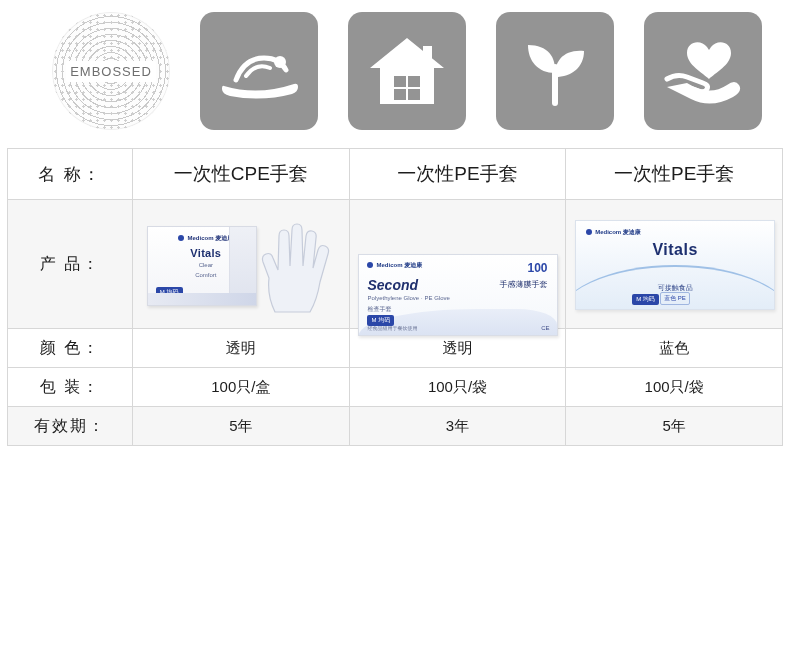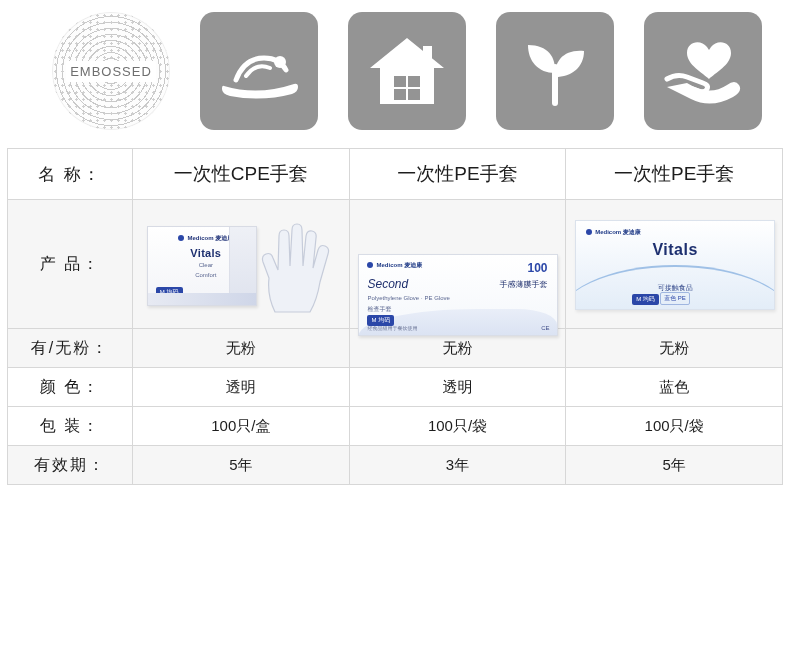--- a/index.html
+++ b/index.html
@@ -138,21 +138,21 @@
     margin-top:20px;
   }
   .box2 .topline{
     position:absolute;left:8px;top:6px;font-size:6px;color:#1f3a86;font-weight:bold;
   }
   .box2 .topline:before{
     content:"";display:inline-block;width:6px;height:6px;border-radius:50%;
     background:#2b47a8;margin-right:3px;vertical-align:-1px;
   }
   .box2 .bigword{
-    position:absolute;left:8px;top:22px;font-size:12px;color:#20306e;font-weight:normal;font-style:italic;
+    position:absolute;left:8px;top:22px;font-size:14px;color:#20306e;font-weight:bold;font-style:italic;
   }
   .box2 .cn{
     position:absolute;left:8px;top:40px;font-size:6px;color:#5a6690;
   }
   .box2 .cn2{
     position:absolute;left:8px;top:50px;font-size:6px;color:#5a6690;
   }
   .box2 .mb{
     position:absolute;left:8px;top:60px;background:#2b47a8;color:#fff;font-size:6px;padding:1px 4px;border-radius:2px;
   }
@@ -332,26 +332,20 @@
                 <div class="cnline">可接触食品</div>
                 <div class="mb">M 均码</div>
                 <div class="tag">蓝色 PE</div>
               </div>
             </div>
           </div>
         </td>
       </tr>
 
 
-      <tr class="alt">
-        <td class="label">有/无粉：</td>
-        <td class="val">无粉</td>
-        <td class="val">无粉</td>
-        <td class="val">无粉</td>
-      </tr>
 
       <tr>
         <td class="label">颜 色：</td>
         <td class="val">透明</td>
         <td class="val">透明</td>
         <td class="val">蓝色</td>
       </tr>
 
 
 

